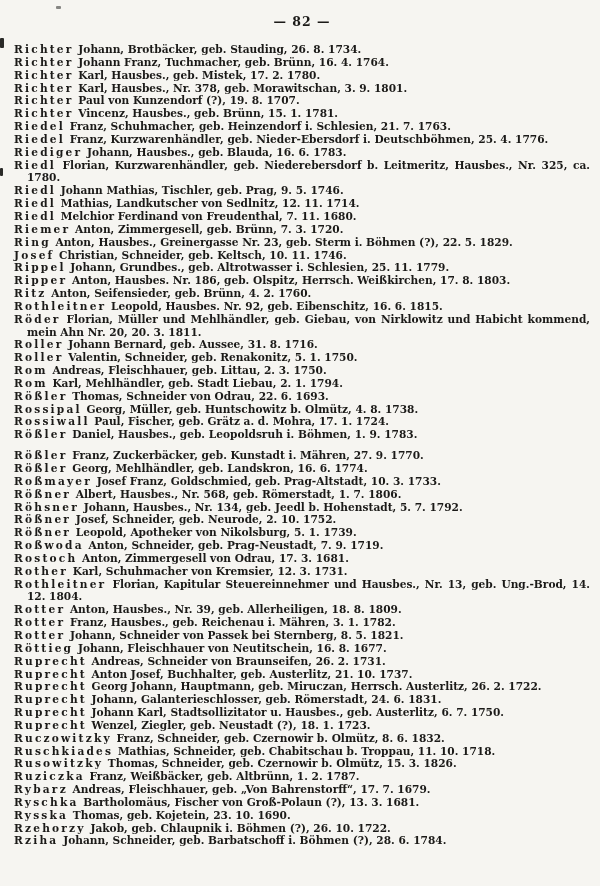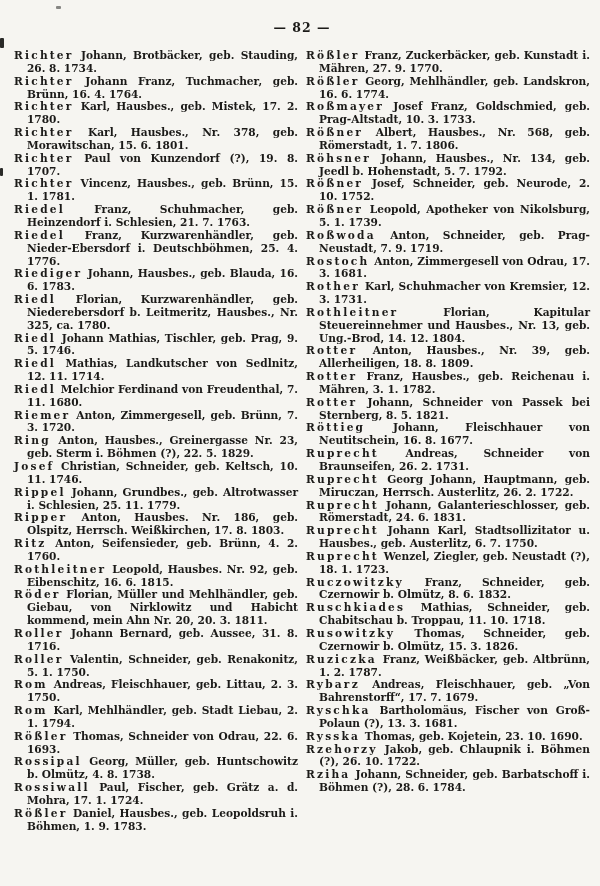--- a/index.html
+++ b/index.html
@@ -18,25 +18,26 @@
     overflow:hidden;
     box-sizing:border-box;
     padding:10px 10px 0 14px;
     color:var(--ink);
   }
   .page-number{
     text-align:center;
     font-weight:bold;
     font-size:12.5px;
     letter-spacing:1px;
-    margin:10px 0 14px 0;
+    margin:4px 0 14px 0;
   }
   .columns{
     display:flex;
     gap:8px;
+    flex-direction:column;
   }
   .col{
     flex:1 1 0;
     min-width:0;
     font-size:10.6px;
     line-height:12.85px;
     font-weight:bold;
     text-align:justify;
   }
   .entry{
@@ -65,21 +66,21 @@
   <div class="speck s2"></div>
   <div class="speck s3"></div>
 
   <div class="page-number">— 82 —</div>
 
   <div class="columns">
     <div class="col" id="col-left">
         <p class="entry"><span class="surname">Richter</span> <span>Johann, Brotbäcker, geb. Stauding, 26. 8. 1734.</span></p>
         <p class="entry"><span class="surname">Richter</span> <span>Johann Franz, Tuchmacher, geb. Brünn, 16. 4. 1764.</span></p>
         <p class="entry"><span class="surname">Richter</span> <span>Karl, Hausbes., geb. Mistek, 17. 2. 1780.</span></p>
-        <p class="entry"><span class="surname">Richter</span> <span>Karl, Hausbes., Nr. 378, geb. Morawitschan, 15. 6. 1801.</span></p>
+        <p class="entry"><span class="surname">Richter</span> <span>Karl, Hausbes., Nr. 378, geb. Morawitschan, 3. 9. 1801.</span></p>
         <p class="entry"><span class="surname">Richter</span> <span>Paul von Kunzendorf (?), 19. 8. 1707.</span></p>
         <p class="entry"><span class="surname">Richter</span> <span>Vincenz, Hausbes., geb. Brünn, 15. 1. 1781.</span></p>
         <p class="entry"><span class="surname">Riedel</span> <span>Franz, Schuhmacher, geb. Heinzendorf i. Schlesien, 21. 7. 1763.</span></p>
         <p class="entry"><span class="surname">Riedel</span> <span>Franz, Kurzwarenhändler, geb. Nieder-Ebersdorf i. Deutschböhmen, 25. 4. 1776.</span></p>
         <p class="entry"><span class="surname">Riediger</span> <span>Johann, Hausbes., geb. Blauda, 16. 6. 1783.</span></p>
         <p class="entry"><span class="surname">Riedl</span> <span>Florian, Kurzwarenhändler, geb. Niederebersdorf b. Leitmeritz, Hausbes., Nr. 325, ca. 1780.</span></p>
         <p class="entry"><span class="surname">Riedl</span> <span>Johann Mathias, Tischler, geb. Prag, 9. 5. 1746.</span></p>
         <p class="entry"><span class="surname">Riedl</span> <span>Mathias, Landkutscher von Sedlnitz, 12. 11. 1714.</span></p>
         <p class="entry"><span class="surname">Riedl</span> <span>Melchior Ferdinand von Freudenthal, 7. 11. 1680.</span></p>
         <p class="entry"><span class="surname">Riemer</span> <span>Anton, Zimmergesell, geb. Brünn, 7. 3. 1720.</span></p>
@@ -109,20 +110,21 @@
         <p class="entry"><span class="surname">Rößner</span> <span>Leopold, Apotheker von Nikolsburg, 5. 1. 1739.</span></p>
         <p class="entry"><span class="surname">Roßwoda</span> <span>Anton, Schneider, geb. Prag-Neustadt, 7. 9. 1719.</span></p>
         <p class="entry"><span class="surname">Rostoch</span> <span>Anton, Zimmergesell von Odrau, 17. 3. 1681.</span></p>
         <p class="entry"><span class="surname">Rother</span> <span>Karl, Schuhmacher von Kremsier, 12. 3. 1731.</span></p>
         <p class="entry"><span class="surname">Rothleitner</span> <span>Florian, Kapitular Steuereinnehmer und Hausbes., Nr. 13, geb. Ung.-Brod, 14. 12. 1804.</span></p>
         <p class="entry"><span class="surname">Rotter</span> <span>Anton, Hausbes., Nr. 39, geb. Allerheiligen, 18. 8. 1809.</span></p>
         <p class="entry"><span class="surname">Rotter</span> <span>Franz, Hausbes., geb. Reichenau i. Mähren, 3. 1. 1782.</span></p>
         <p class="entry"><span class="surname">Rotter</span> <span>Johann, Schneider von Passek bei Sternberg, 8. 5. 1821.</span></p>
         <p class="entry"><span class="surname">Röttieg</span> <span>Johann, Fleischhauer von Neutitschein, 16. 8. 1677.</span></p>
         <p class="entry"><span class="surname">Ruprecht</span> <span>Andreas, Schneider von Braunseifen, 26. 2. 1731.</span></p>
+        <p class="entry"><span class="surname">Ruprecht</span> <span>Anton Josef, Buchhalter, geb. Austerlitz, 21. 10. 1737.</span></p>
         <p class="entry"><span class="surname">Ruprecht</span> <span>Georg Johann, Hauptmann, geb. Miruczan, Herrsch. Austerlitz, 26. 2. 1722.</span></p>
         <p class="entry"><span class="surname">Ruprecht</span> <span>Johann, Galanterieschlosser, geb. Römerstadt, 24. 6. 1831.</span></p>
         <p class="entry"><span class="surname">Ruprecht</span> <span>Johann Karl, Stadtsollizitator u. Hausbes., geb. Austerlitz, 6. 7. 1750.</span></p>
         <p class="entry"><span class="surname">Ruprecht</span> <span>Wenzel, Ziegler, geb. Neustadt (?), 18. 1. 1723.</span></p>
         <p class="entry"><span class="surname">Ruczowitzky</span> <span>Franz, Schneider, geb. Czernowir b. Olmütz, 8. 6. 1832.</span></p>
         <p class="entry"><span class="surname">Ruschkiades</span> <span>Mathias, Schneider, geb. Chabitschau b. Troppau, 11. 10. 1718.</span></p>
         <p class="entry"><span class="surname">Rusowitzky</span> <span>Thomas, Schneider, geb. Czernowir b. Olmütz, 15. 3. 1826.</span></p>
         <p class="entry"><span class="surname">Ruziczka</span> <span>Franz, Weißbäcker, geb. Altbrünn, 1. 2. 1787.</span></p>
         <p class="entry"><span class="surname">Rybarz</span> <span>Andreas, Fleischhauer, geb. „Von Bahrenstorff“, 17. 7. 1679.</span></p>
         <p class="entry"><span class="surname">Ryschka</span> <span>Bartholomäus, Fischer von Groß-Polaun (?), 13. 3. 1681.</span></p>

